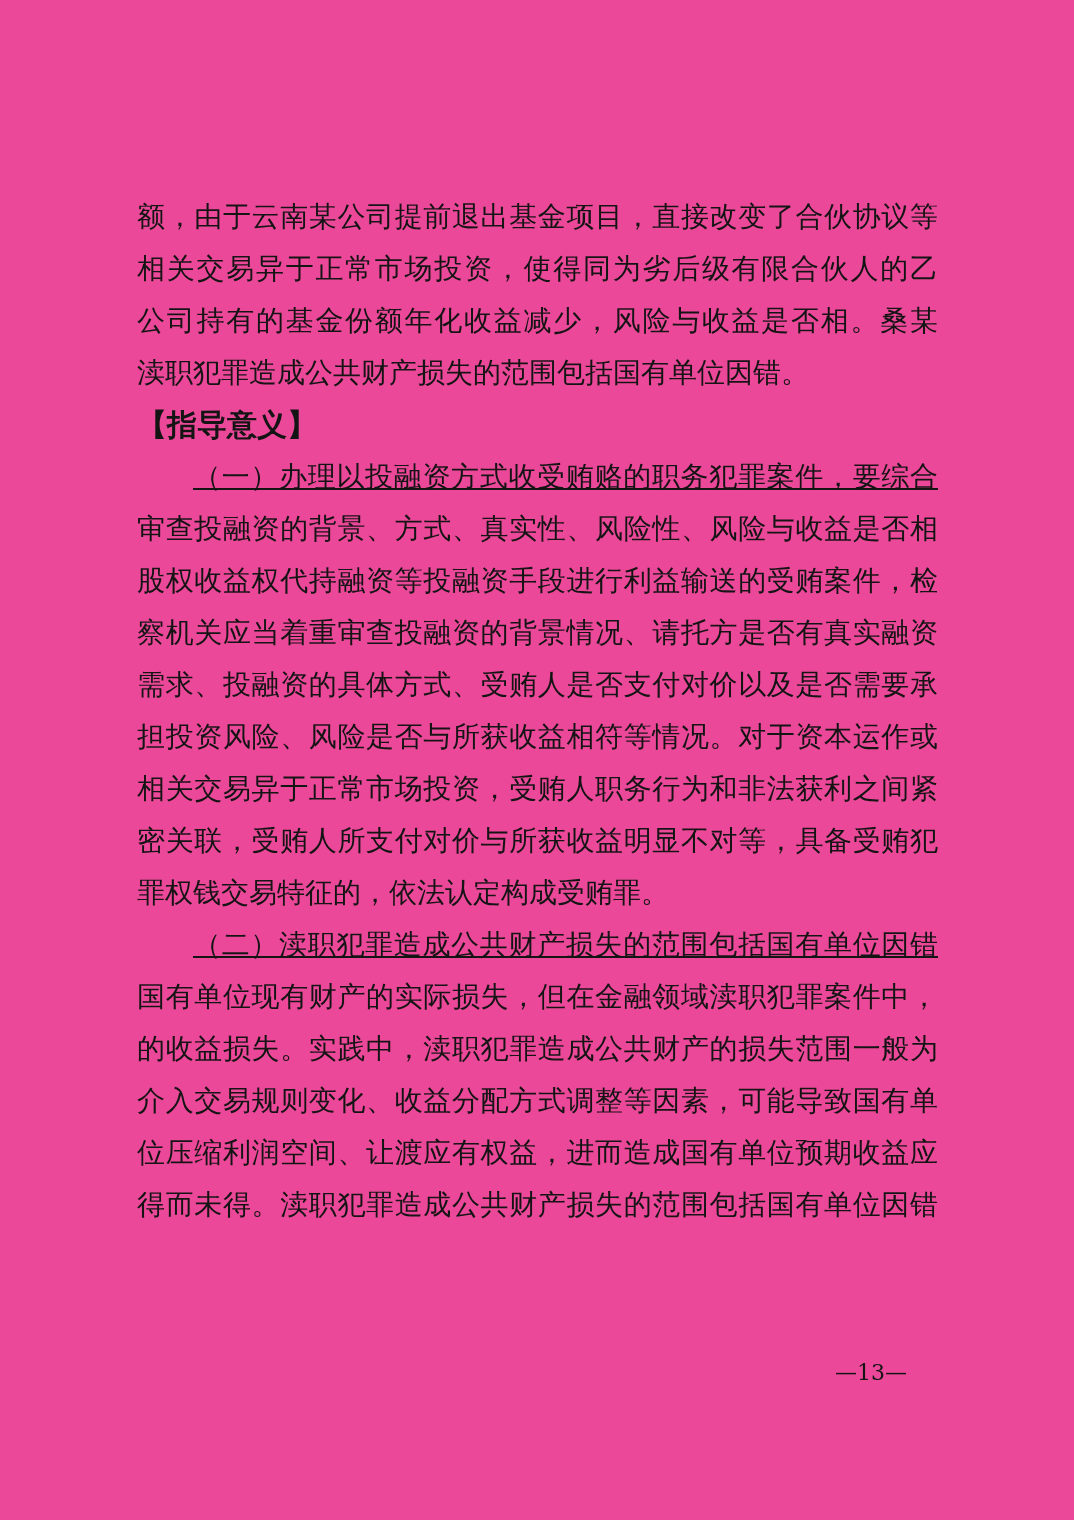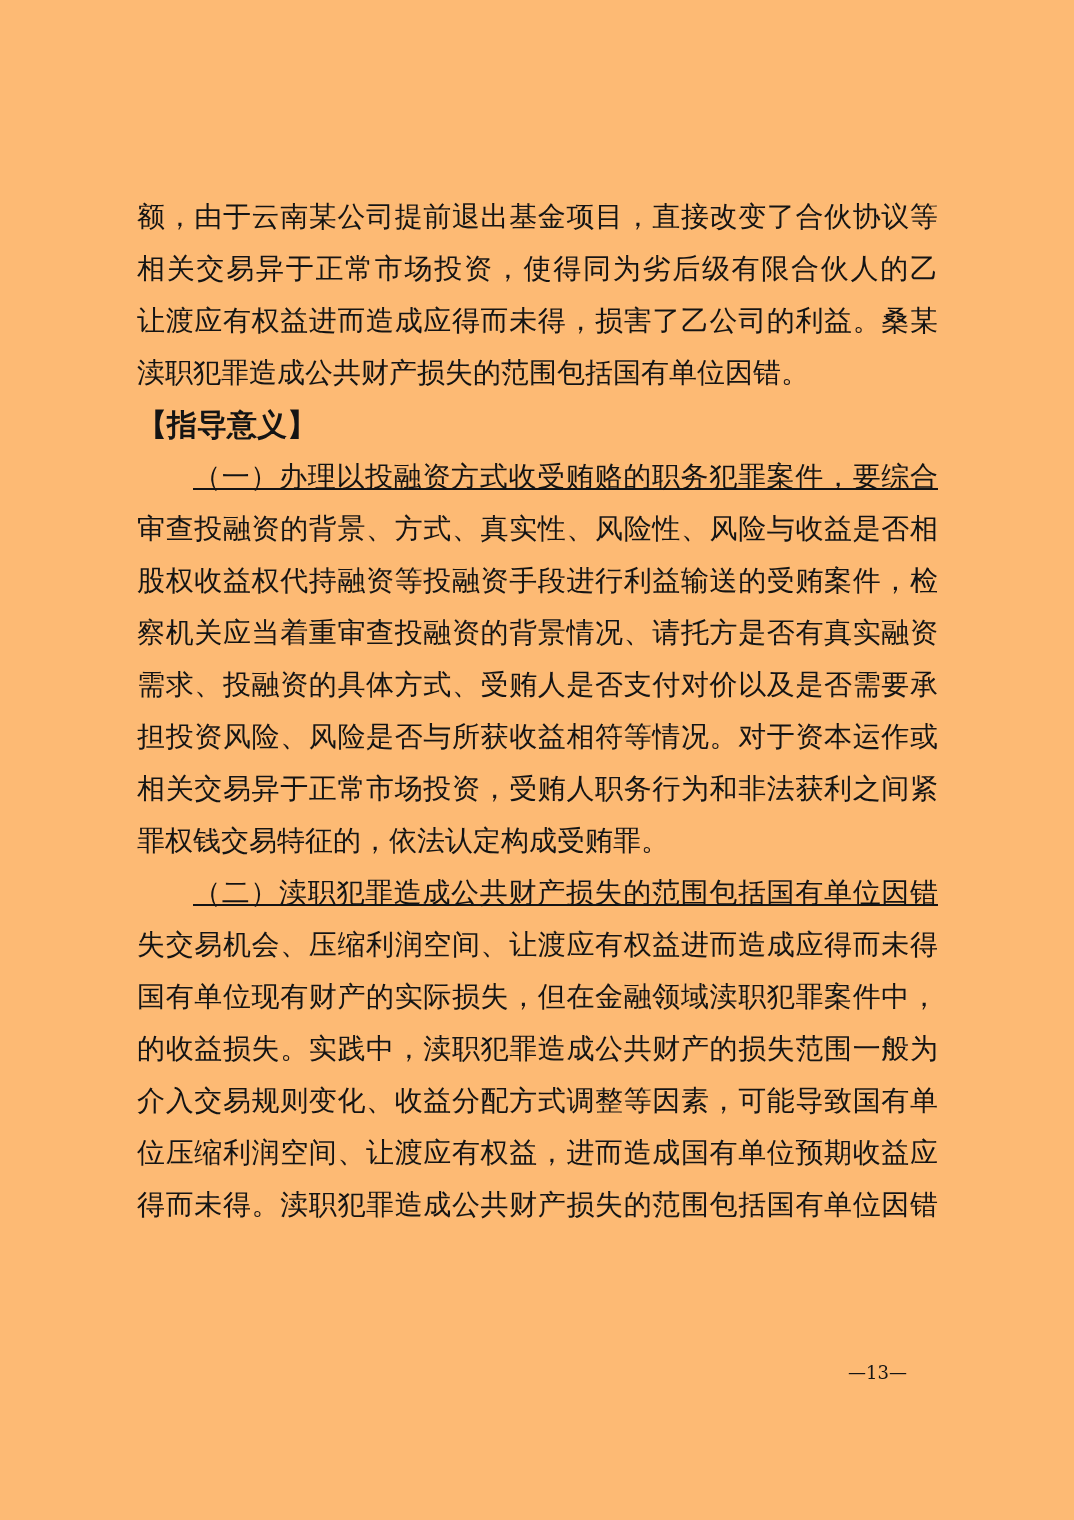--- a/index.html
+++ b/index.html
@@ -4,21 +4,21 @@
 <style>
   html, body {
     margin: 0;
     padding: 0;
     background: #e8e8e8;
   }
   .page {
     position: relative;
     width: 1074px;
     height: 1520px;
-    background: #fdba74;
+    background: #ec4899;
     overflow: hidden;
     font-family: "DejaVu Serif", serif;
     color: #141414;
   }
   .textblock {
     position: absolute;
     left: 137px;
     top: 191px;
     width: 801px;
     font-size: 28px;
@@ -46,52 +46,52 @@
     font-size: 30px;
     line-height: 52px;
     text-align: center;
     text-align-last: left;
     white-space: nowrap;
   }
   .footer {
     position: absolute;
     top: 1358px;
     right: 167px;
-    font-size: 18px;
+    font-size: 22px;
     line-height: 30px;
     font-family: "DejaVu Serif", serif;
     color: #141414;
     text-align: right;
   }
 </style>
 </head>
 <body>
 
 <div class="page">
 
   <div class="textblock">
 
     <div class="tline">额，由于云南某公司提前退出基金项目，直接改变了合伙协议等</div>
     <div class="tline">相关交易异于正常市场投资，使得同为劣后级有限合伙人的乙</div>
-    <div class="tline">让渡应有权益进而造成应得而未得，损害了乙公司的利益。桑某</div>
+    <div class="tline">公司持有的基金份额年化收益减少，风险与收益是否相。桑某</div>
     <div class="tline lend">渎职犯罪造成公共财产损失的范围包括国有单位因错。</div>
 
     <div class="heading">【指导意义】</div>
 
     <div class="tline indent">（一）办理以投融资方式收受贿赂的职务犯罪案件，要综合</div>
     <div class="tline">审查投融资的背景、方式、真实性、风险性、风险与收益是否相</div>
     <div class="tline">股权收益权代持融资等投融资手段进行利益输送的受贿案件，检</div>
     <div class="tline">察机关应当着重审查投融资的背景情况、请托方是否有真实融资</div>
     <div class="tline">需求、投融资的具体方式、受贿人是否支付对价以及是否需要承</div>
     <div class="tline">担投资风险、风险是否与所获收益相符等情况。对于资本运作或</div>
     <div class="tline">相关交易异于正常市场投资，受贿人职务行为和非法获利之间紧</div>
+    <div class="tline">密关联，受贿人所支付对价与所获收益明显不对等，具备受贿犯</div>
     <div class="tline lend">罪权钱交易特征的，依法认定构成受贿罪。</div>
 
     <div class="tline indent">（二）渎职犯罪造成公共财产损失的范围包括国有单位因错</div>
-    <div class="tline">失交易机会、压缩利润空间、让渡应有权益进而造成应得而未得</div>
     <div class="tline">国有单位现有财产的实际损失，但在金融领域渎职犯罪案件中，</div>
     <div class="tline">的收益损失。实践中，渎职犯罪造成公共财产的损失范围一般为</div>
     <div class="tline">介入交易规则变化、收益分配方式调整等因素，可能导致国有单</div>
     <div class="tline">位压缩利润空间、让渡应有权益，进而造成国有单位预期收益应</div>
     <div class="tline">得而未得。渎职犯罪造成公共财产损失的范围包括国有单位因错</div>
 
   </div>
 
   <div class="footer">—13—</div>
 

